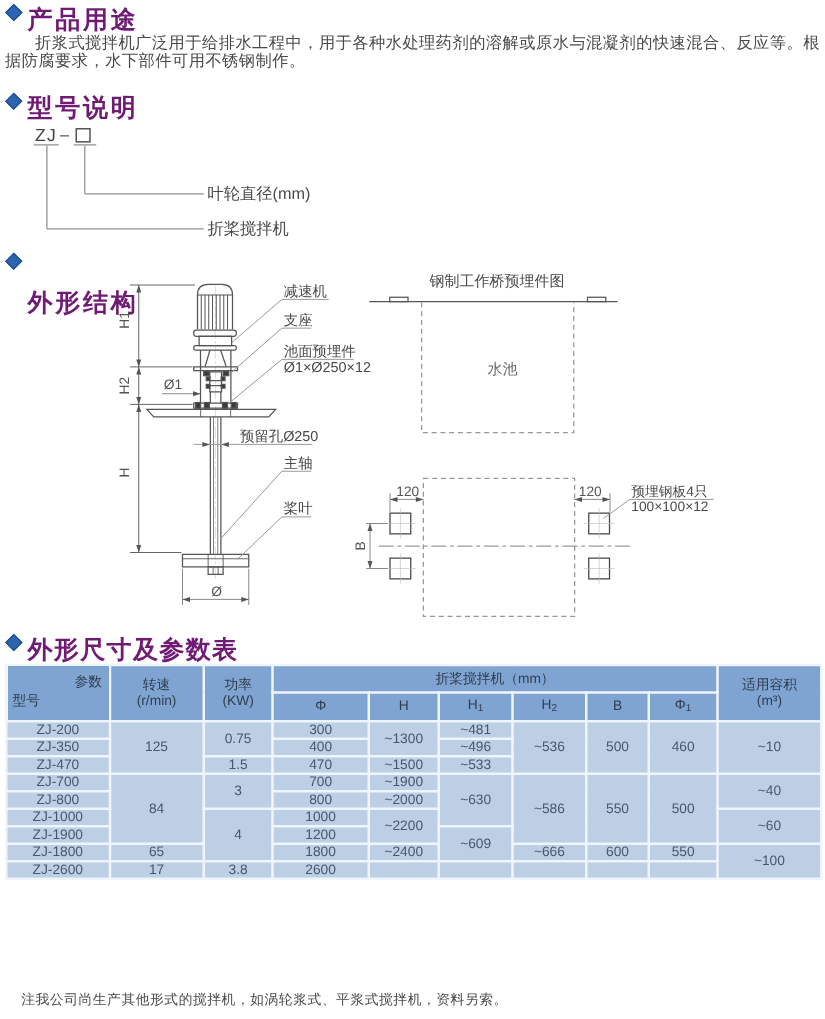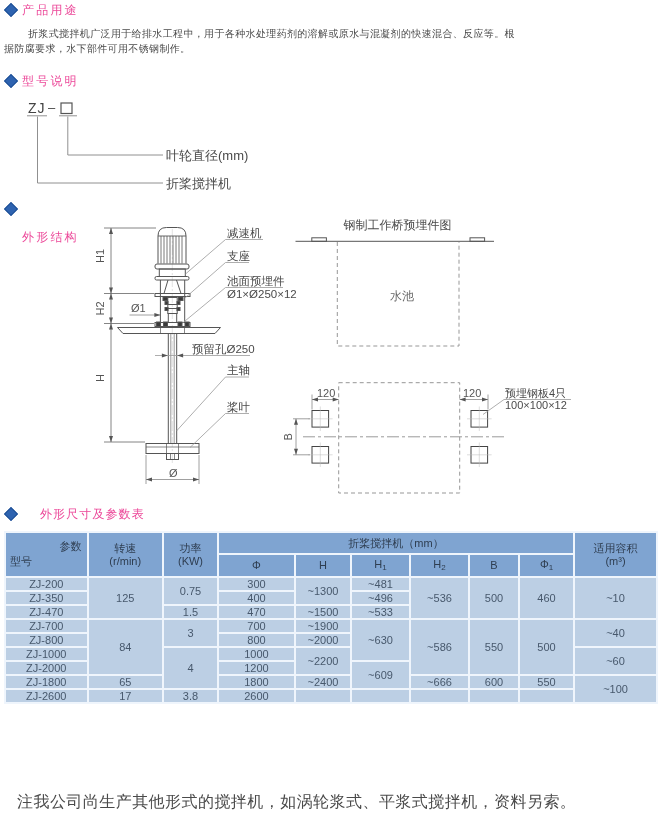--- a/index.html
+++ b/index.html
@@ -1,40 +1,40 @@
 <!DOCTYPE html>
 <html><head>
 <meta charset="utf-8">
 <style>
 html,body{margin:0;padding:0;}
 body{width:660px;height:815px;position:relative;background:#fff;
   font-family:"Liberation Sans",sans-serif;overflow:hidden;}
-.hd{position:absolute;font-size:12px;font-weight:normal;color:#ec4899;letter-spacing:2.2px;}
+.hd{position:absolute;font-size:20px;font-weight:bold;color:#701a75;letter-spacing:2.2px;}
 .dia{position:absolute;width:10px;height:10px;background:#2e63b0;transform:rotate(45deg);box-shadow:0 0 0 1px #1d4f94 inset;}
-.body-p{position:absolute;left:4px;width:653px;font-size:10px;color:#4a4a4a;line-height:14.6px;letter-spacing:0.36px;}
-#note{position:absolute;left:17px;top:792px;font-size:16px;color:#4a4a4a;letter-spacing:0.45px;}
+.body-p{position:absolute;left:4px;width:653px;font-size:13px;color:#4a4a4a;line-height:14.6px;letter-spacing:0.36px;}
+#note{position:absolute;left:17px;top:792px;font-size:11px;color:#4a4a4a;letter-spacing:0.45px;}
 
 table{position:absolute;left:4px;top:531px;width:652px;height:172px;
   table-layout:fixed;border-collapse:collapse;font-size:11px;color:#47586c;}
 td{border:2px solid #eff5fc;background:#bccfe4;text-align:center;vertical-align:middle;padding:0;line-height:12px;}
 td.h{background:#7fa4d1;color:#2e3d50;line-height:13px;}
 sub{font-size:8px;vertical-align:-2px;}
 </style>
 </head>
 <body>
 
 <div class="dia" style="left:6px;top:5px;"></div>
 <div class="hd" style="left:22px;top:2px;">产品用途</div>
 <div class="body-p" style="top:27px;text-indent:24px;">折浆式搅拌机广泛用于给排水工程中，用于各种水处理药剂的溶解或原水与混凝剂的快速混合、反应等。根<br>据防腐要求，水下部件可用不锈钢制作。</div>
 <div class="dia" style="left:6px;top:76px;"></div>
 <div class="hd" style="left:22px;top:73px;">型号说明</div>
 <div class="dia" style="left:6px;top:204px;"></div>
 <div class="hd" style="left:22px;top:201px;margin-top:28px;">外形结构</div>
 <div class="dia" style="left:6px;top:509px;"></div>
-<div class="hd" style="left:22px;top:506px;letter-spacing:1.1px;margin-left:18px;">外形尺寸及参数表</div>
+<div class="hd" style="left:22px;top:506px;letter-spacing:1.1px;">外形尺寸及参数表</div>
 
 <svg id="dg" style="position:absolute;left:0;top:95px;" width="660" height="410" viewBox="0 95 660 410">
 <g fill="none" stroke="#555" stroke-width="1">
 
 <text x="28" y="113" font-size="14" letter-spacing="1" fill="#444" stroke="none">ZJ</text>
 <text x="48" y="112" font-size="13" fill="#444" stroke="none">–</text>
 <rect x="61" y="103" width="11" height="10.5" stroke-width="1.2"></rect>
 <g stroke="#909090" stroke-width="1">
 <line x1="27" y1="115.8" x2="47" y2="115.8"></line>
 <line x1="59" y1="115.8" x2="77" y2="115.8"></line>
@@ -292,21 +292,21 @@
         <td>~2000</td>
       </tr>
 <tr>
         <td>ZJ-1000</td>
         <td rowspan="3">4</td>
         <td>1000</td>
         <td rowspan="2">~2200</td>
         <td rowspan="2">~60</td>
       </tr>
 <tr>
-        <td>ZJ-2000</td>
+        <td>ZJ-1900</td>
         <td>1200</td>
         <td rowspan="2">~609</td>
       </tr>
 <tr>
         <td>ZJ-1800</td>
         <td>65</td>
         <td>1800</td>
         <td>~2400</td>
         <td>~666</td>
         <td>600</td>

